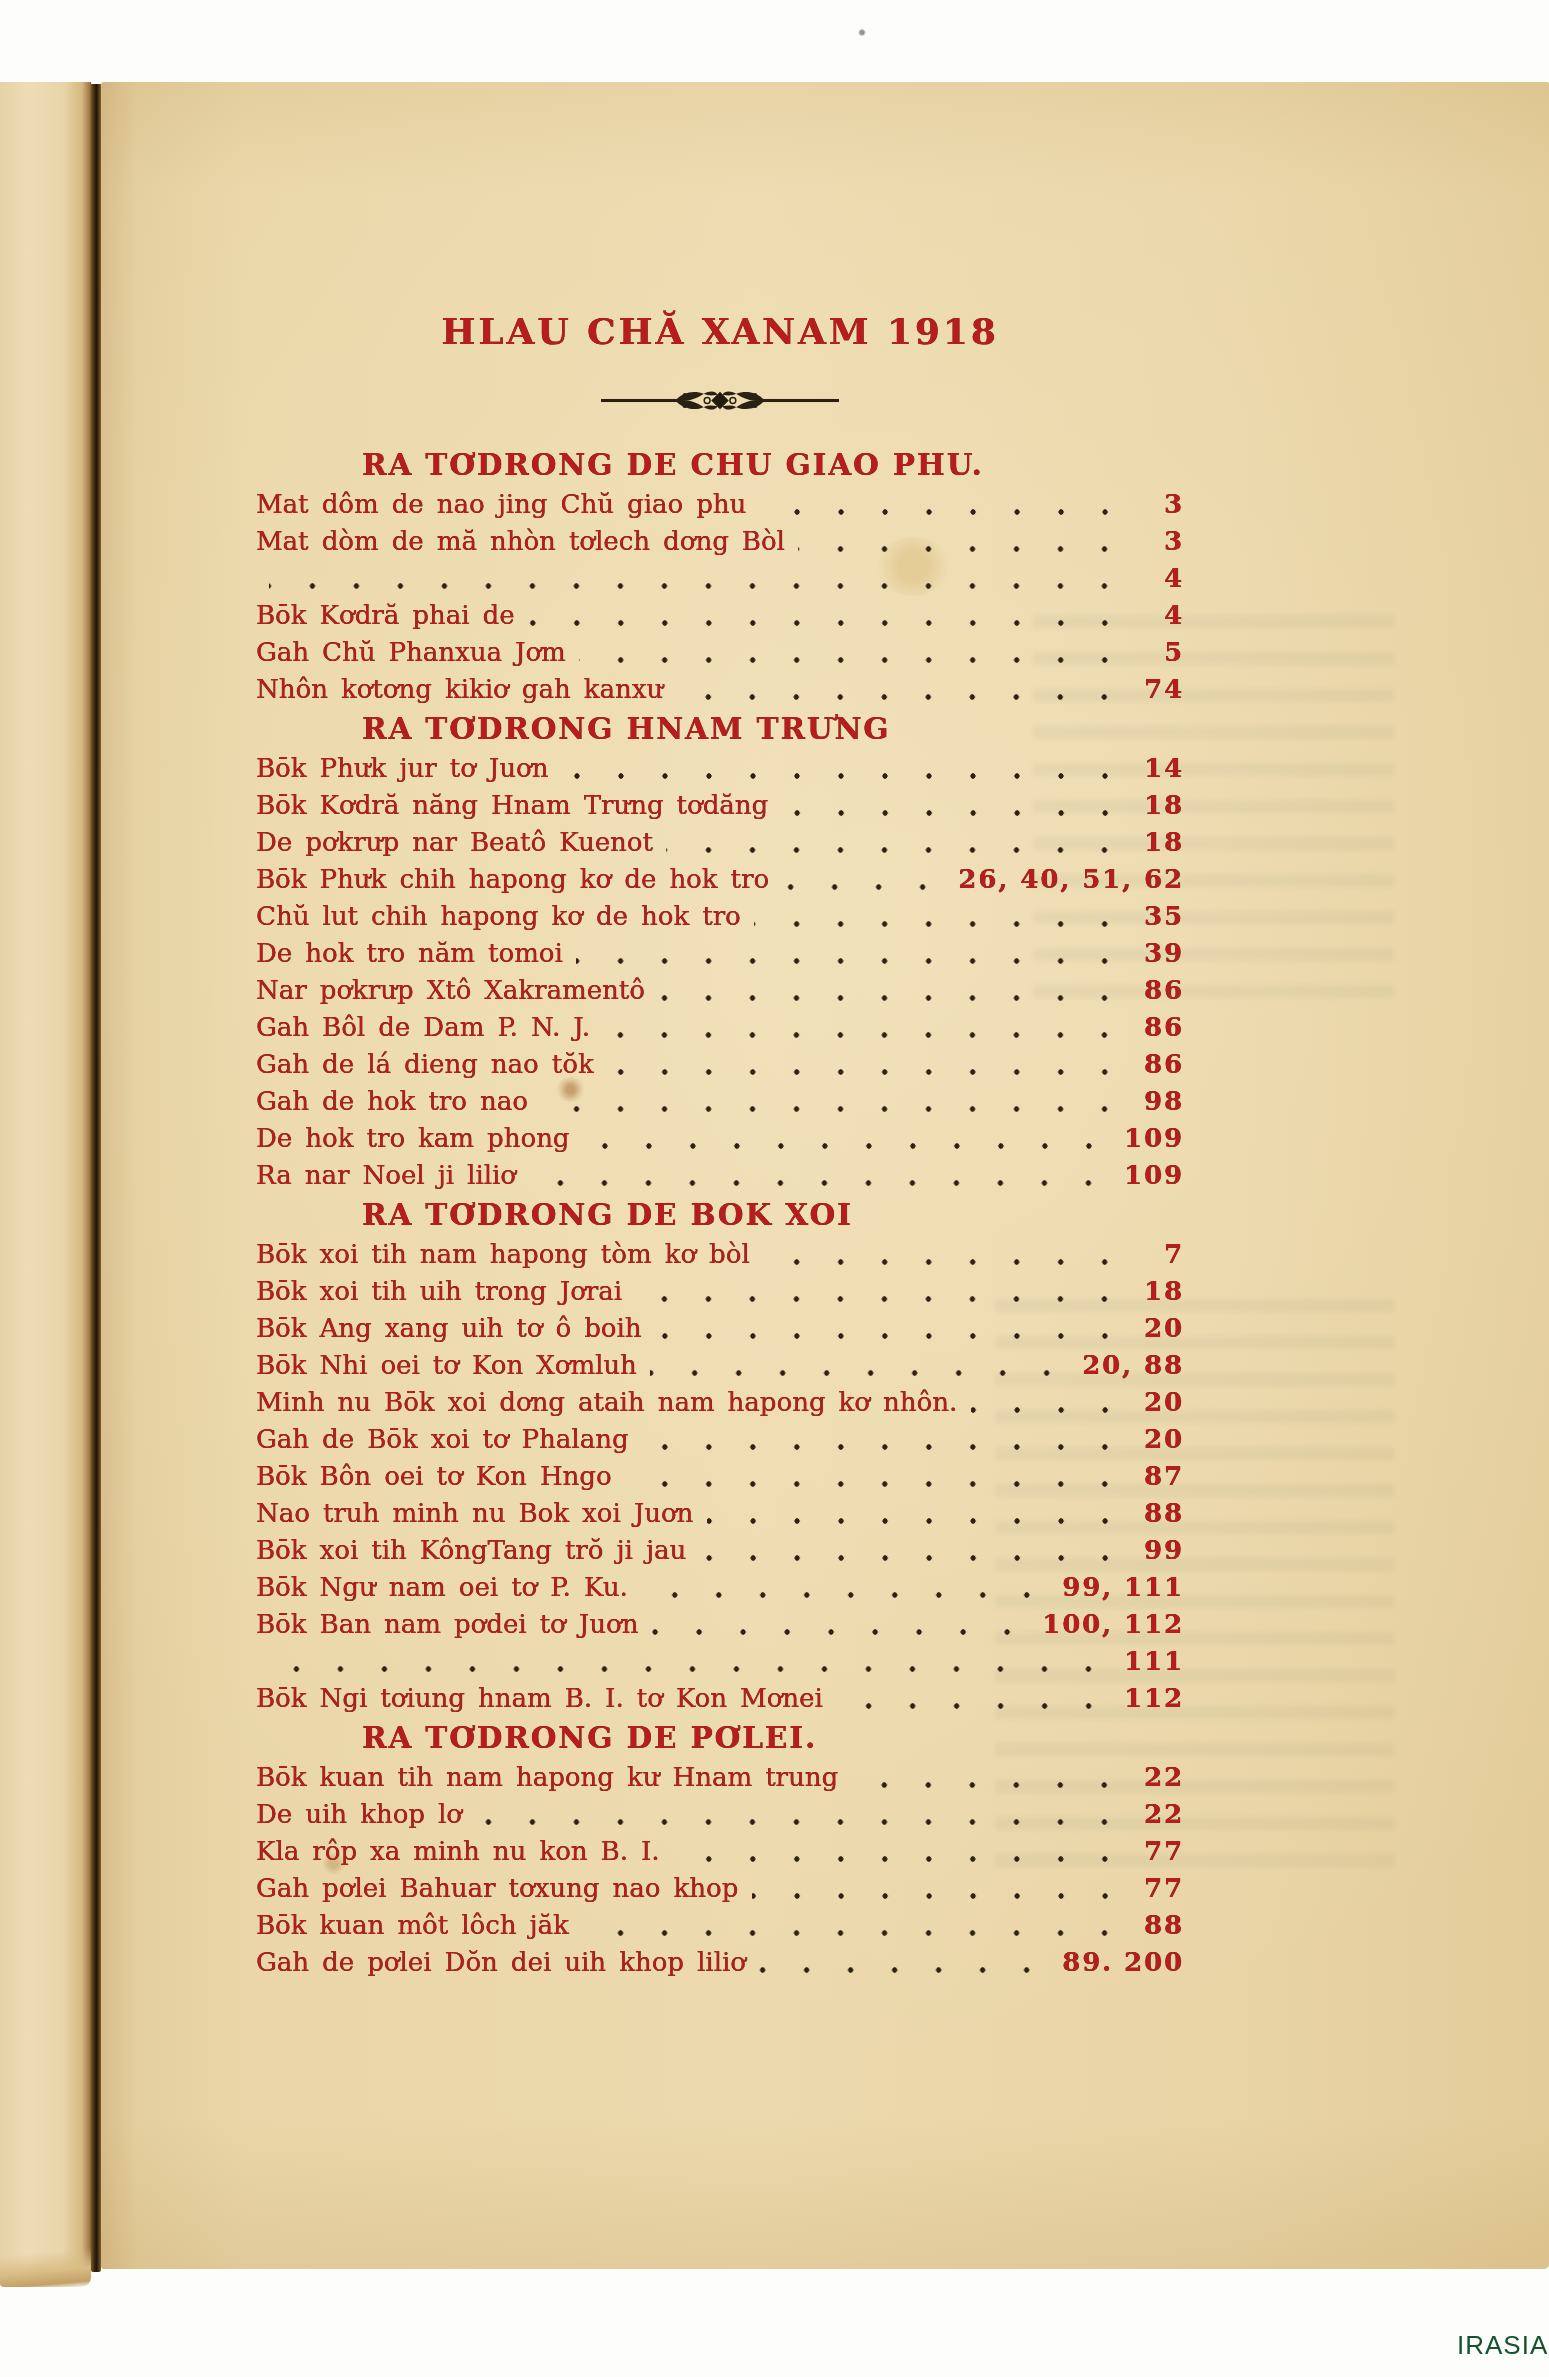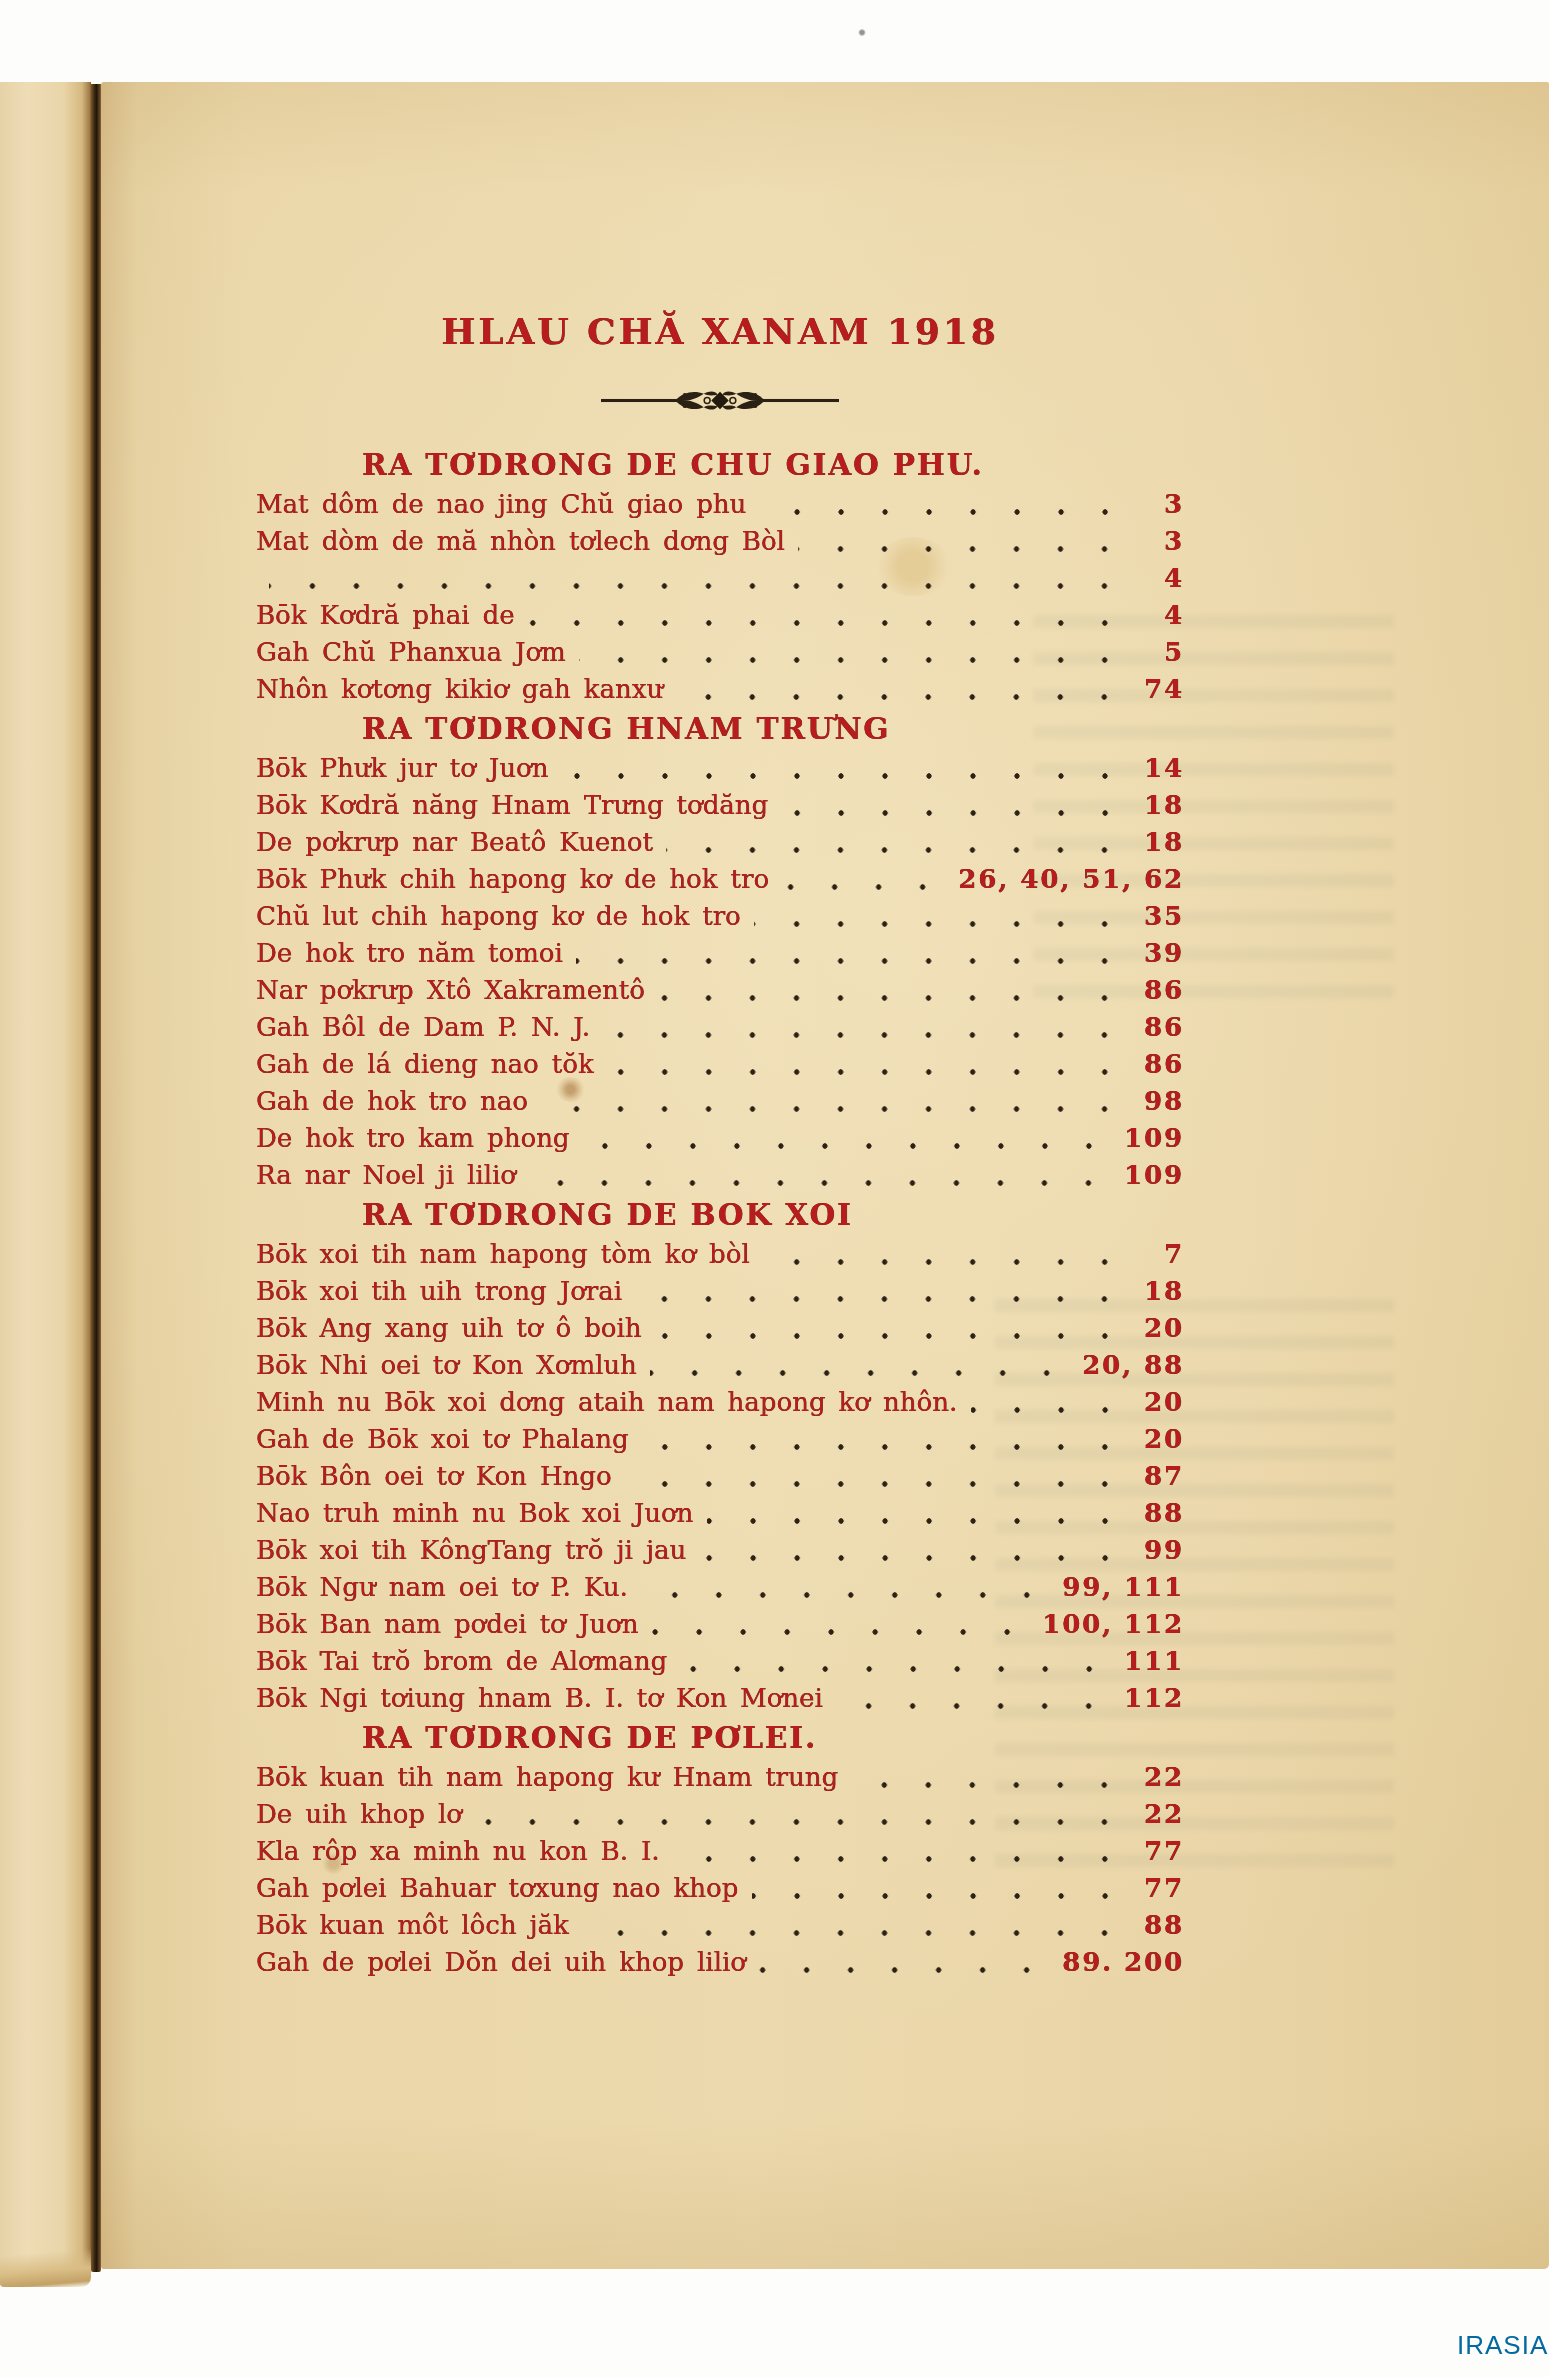--- a/index.html
+++ b/index.html
@@ -77,21 +77,21 @@
     background-position:right 3.8px bottom 6.7px;
   }
   .row-page{
     flex:0 0 auto;min-width:44px;text-align:right;
     font-weight:bold;letter-spacing:1.9px;white-space:nowrap;
   }
   
   .watermark{
     position:absolute;left:1457px;top:2330px;
     font-family:"Liberation Sans","DejaVu Sans",sans-serif;
-    font-size:26px;color:#0369a1;letter-spacing:1px;
+    font-size:26px;color:#14532d;letter-spacing:1px;
   }
 </style>
 </head>
 <body>
 
 <div class="left-page-edge"></div>
 <div class="gutter-shadow"></div>
 
 <div class="page">
   <div class="ghost g1"></div>
@@ -263,21 +263,20 @@
         <span class="row-label">Bōk Ngư nam oei tơ P. Ku.</span>
         <span class="leader"></span>
         <span class="row-page">99, 111</span>
       </div>
       <div class="row">
         <span class="row-label">Bōk Ban nam pơdei tơ Juơn</span>
         <span class="leader"></span>
         <span class="row-page">100, 112</span>
       </div>
       <div class="row">
-        <span class="row-label">Bōk Tai trŏ brom de Alơmang</span>
         <span class="leader"></span>
         <span class="row-page">111</span>
       </div>
       <div class="row">
         <span class="row-label">Bōk Ngi tơiung hnam B. I. tơ Kon Mơnei</span>
         <span class="leader"></span>
         <span class="row-page">112</span>
       </div>
       <div class="sec-heading">RA TƠDRONG DE PƠLEI.</div>
       <div class="row">

